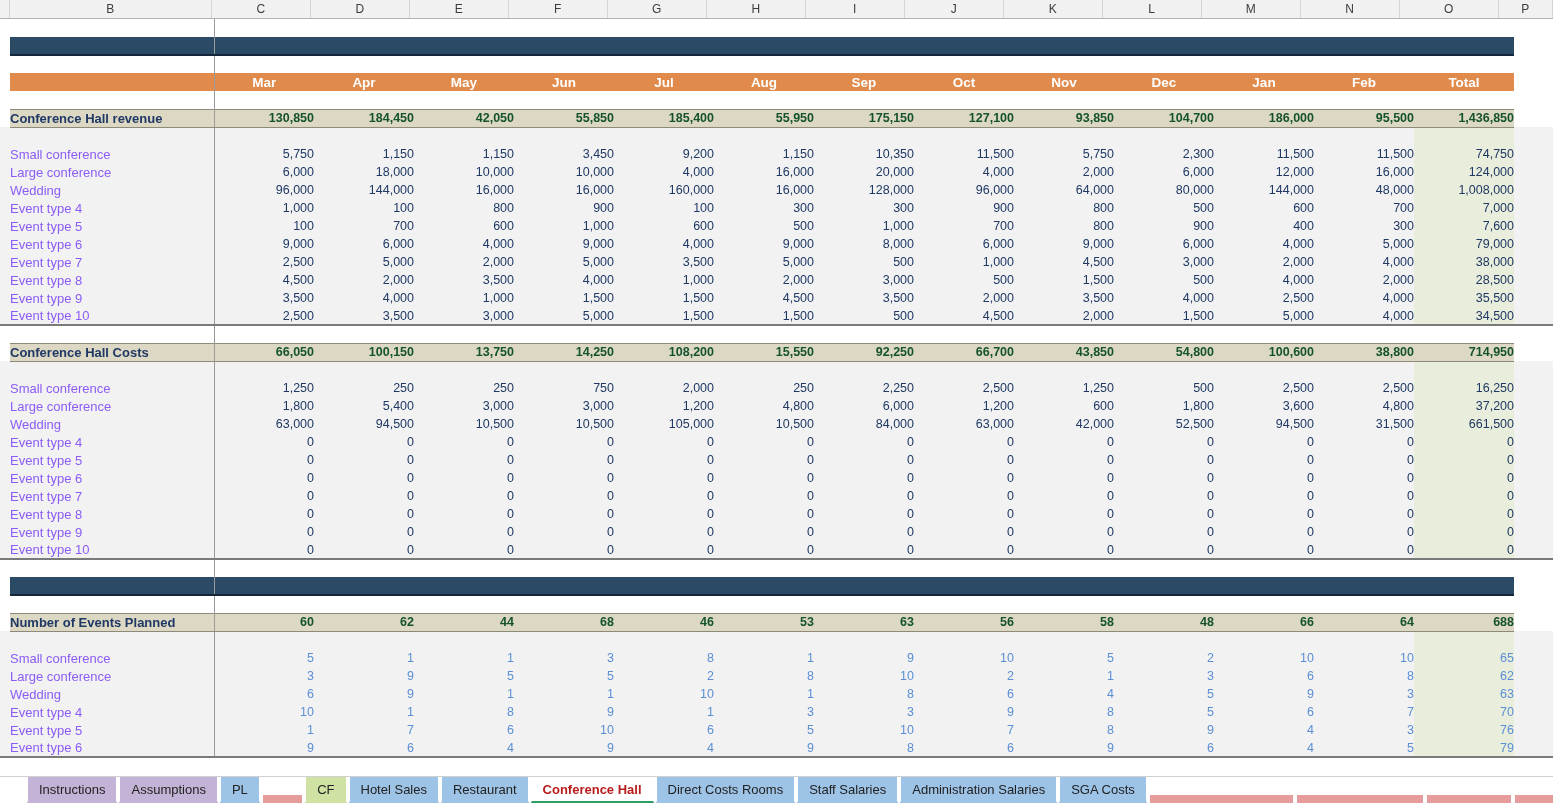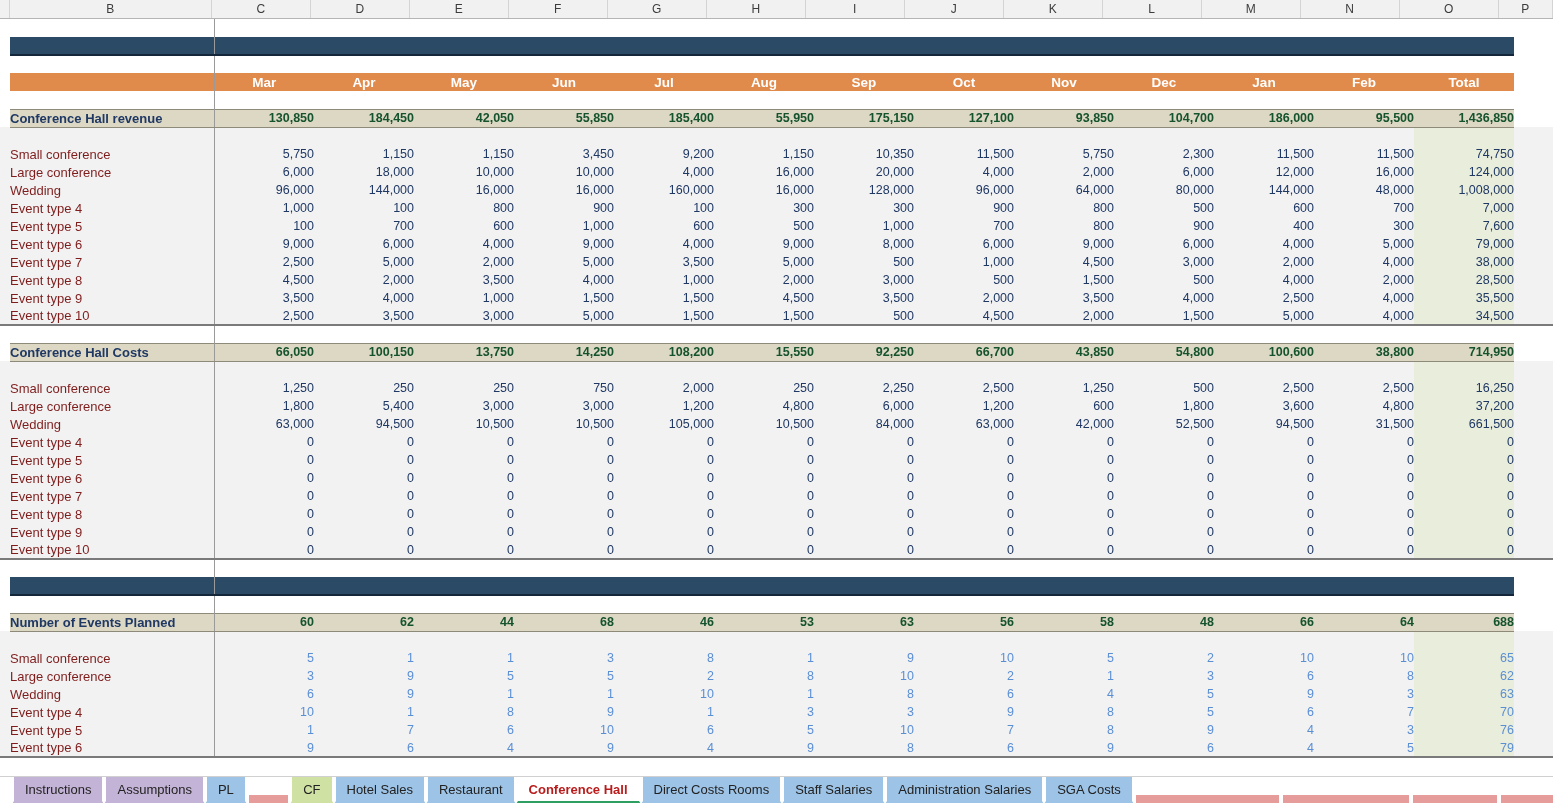--- a/index.html
+++ b/index.html
@@ -99,21 +99,21 @@
     text-align: right;
     padding-right: 12px;
     height: 21px;
     border-top: 1px solid #8d8a79;
     border-bottom: 1px solid #8d8a79;
   }
 
   
   .body-row td { background: #f2f2f2; }
   .row-label {
-    color: #7f1d1d;
+    color: #8b5cf6;
     font-size: 13px;
     padding-left: 22px;
   }
   .row-val {
     color: #1f3864;
     font-size: 12.5px;
     text-align: right;
     padding-right: 12px;
   }
   .row-val.total { background: #e9eddb !important; }
@@ -131,21 +131,21 @@
   .block-end td { border-bottom: 2px solid #7a7a7a; }
 
   
   .tabbar {
     position: absolute;
     left: 0; bottom: 0;
     width: 1553px; height: 27px;
     background: #ffffff;
     display: flex;
     align-items: stretch;
-    padding-left: 12px;
+    padding-left: 26px;
     border-top: 1px solid #d0d0d0;
   }
   .tab {
     display: flex; align-items: center; justify-content: center;
     padding: 0 11px;
     font-size: 13px;
     color: #222222;
     border-left: 2px solid #ffffff;
     border-right: 2px solid #ffffff;
     border-bottom: 3px solid transparent;

